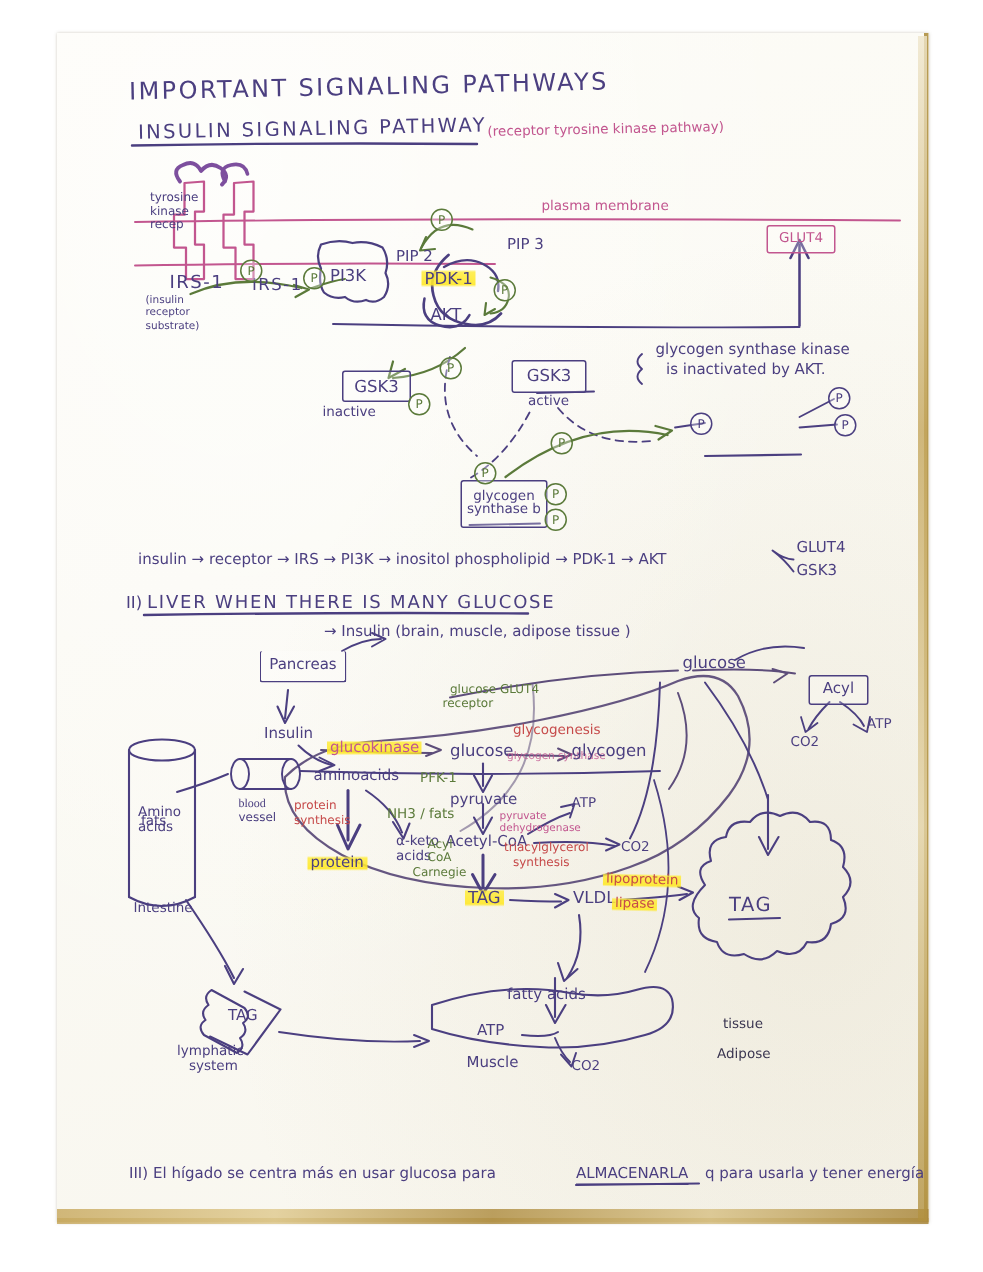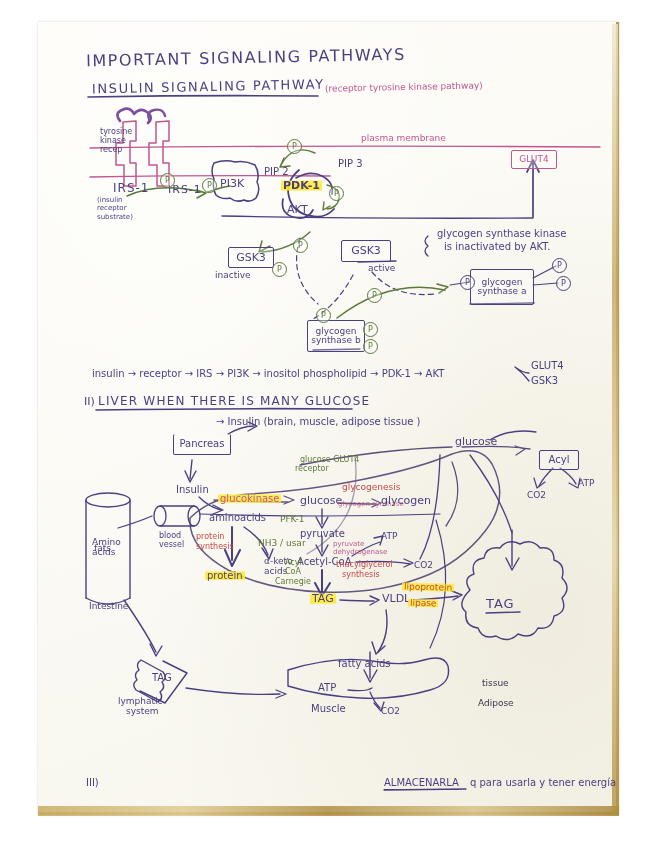--- a/index.html
+++ b/index.html
@@ -259,50 +259,47 @@
   <div class="ink hand v t7" style="left:97px;top:196px;width:54px;white-space:normal;line-height:1.2;">(insulin receptor substrate)</div>
   <div class="circP" style="left:160px;top:173px;">P</div>
   <div class="circP" style="left:202px;top:178px;">P</div>
 
   <div class="ink hand v t11" style="left:220px;top:177px;">PI3K</div>
 
   <div class="ink hand v t10" style="left:264px;top:166px;">PIP 2</div>
   <div class="ink hand v t10" style="left:338px;top:158px;">PIP 3</div>
   <div class="circP" style="left:287px;top:139px;">P</div>
 
-  <div class="ink hand v t11" style="left:281px;top:179px;font-weight:bold;"><span class="hl">PDK-1</span></div>
+  <div class="ink hand v t11" style="left:281px;top:179px;"><span class="hl">PDK-1</span></div>
   <div class="ink hand v t11" style="left:287px;top:203px;">AKT</div>
   <div class="circP" style="left:329px;top:186px;">P</div>
 
   <div class="box t11" style="left:228px;top:247px;width:44px;height:19px;">
     <span>GSK3</span>
   </div>
   <div class="ink hand v t9" style="left:215px;top:270px;">inactive</div>
   <div class="circP" style="left:272px;top:262px;">P</div>
   <div class="circP" style="left:293px;top:238px;">P</div>
 
   <div class="box t11" style="left:341px;top:240px;width:48px;height:20px;">
     <span>GSK3</span>
   </div>
-  <div class="ink hand v t9" style="left:352px;top:263px;margin-left:16px;">active</div>
+  <div class="ink hand v t9" style="left:352px;top:263px;">active</div>
 
   <div class="ink hand v t10" style="left:437px;top:228px;">glycogen synthase kinase</div>
   <div class="ink hand v t10" style="left:444px;top:241px;">is inactivated by AKT.</div>
 
   <div class="box t9" style="left:307px;top:320px;width:56px;height:30px;flex-direction:column;">
     <span style="white-space:normal;width:54px;">glycogen synthase b</span>
   </div>
   <div class="circP" style="left:363px;top:322px;">P</div>
   <div class="circP" style="left:363px;top:339px;">P</div>
   <div class="circP" style="left:316px;top:308px;">P</div>
   <div class="circP" style="left:367px;top:288px;">P</div>
 
-  <div class="box t9" style="left:470px;top:269px;width:62px;height:34px;">
-    <span style="white-space:normal;width:58px;">glycogen synthase a</span>
-  </div>
   <div class="circP v" style="left:552px;top:258px;">P</div>
   <div class="circP v" style="left:556px;top:276px;">P</div>
   <div class="circP v" style="left:460px;top:275px;">P</div>
 
   <div class="ink hand v t10" style="left:92px;top:368px;">insulin → receptor → IRS → PI3K → inositol phospholipid → PDK-1 → AKT</div>
   <div class="ink hand v t10" style="left:531px;top:360px;">GLUT4</div>
   <div class="ink hand v t10" style="left:531px;top:375px;">GSK3</div>
 
   <div class="ink hand v t11" style="left:84px;top:395px;">II)</div>
   <div class="ink hand v t12 title" style="left:98px;top:394px;letter-spacing:1.2px;">LIVER WHEN THERE IS MANY GLUCOSE</div>
@@ -337,21 +334,21 @@
   <div class="ink hand p t7" style="left:333px;top:540px;">pyruvate</div>
   <div class="ink hand p t7" style="left:333px;top:548px;">dehydrogenase</div>
   <div class="ink hand v t9" style="left:381px;top:531px;">ATP</div>
   <div class="ink hand v t10" style="left:297px;top:556px;">Acetyl-CoA</div>
   <div class="ink hand v t9" style="left:414px;top:560px;">CO2</div>
 
   <div class="ink hand v t10" style="left:209px;top:512px;">aminoacids</div>
   <div class="ink hand r t8" style="left:196px;top:532px;">protein</div>
   <div class="ink hand r t8" style="left:196px;top:542px;">synthesis</div>
   <div class="ink hand v t10" style="left:205px;top:570px;"><span class="hl">protein</span></div>
-  <div class="ink hand g t9" style="left:258px;top:538px;">NH3 / usar</div>
+  <div class="ink hand g t9" style="left:258px;top:538px;">NH3 / fats</div>
   <div class="ink hand v t9" style="left:264px;top:556px;">α-keto</div>
   <div class="ink hand v t9" style="left:264px;top:566px;">acids</div>
 
   <div class="ink hand g t8" style="left:285px;top:558px;">Acyl</div>
   <div class="ink hand g t8" style="left:285px;top:567px;">CoA</div>
   <div class="ink hand g t8" style="left:275px;top:577px;">Carnegie</div>
 
   <div class="ink hand r t8" style="left:336px;top:560px;">triacylglycerol</div>
   <div class="ink hand r t8" style="left:342px;top:570px;">synthesis</div>
 
@@ -362,29 +359,30 @@
   <div class="ink hand r t9 tiltp" style="left:408px;top:598px;"><span class="hl">lipase</span></div>
 
   <div class="ink hand v t13" style="left:486px;top:596px;letter-spacing:1px;">TAG</div>
   <div class="ink hand blk t9" style="left:478px;top:698px;">Adipose</div>
   <div class="ink hand blk t9" style="left:482px;top:678px;">tissue</div>
 
   <div class="ink hand v t9" style="left:89px;top:601px;">Intestine</div>
   <div class="ink hand v t9" style="left:92px;top:537px;text-align:center;">Amino</div>
   <div class="ink hand v t9" style="left:92px;top:547px;">acids</div>
   <div class="ink hand v t9" style="left:94px;top:543px;">fats</div>
-  <div class="ink hand v t8" style="left:159px;top:531px;">blood</div>
+  <div class="ink hand v t8" style="left:159px;top:531px;font-family:Liberation Serif, serif;">blood</div>
   <div class="ink hand v t8" style="left:159px;top:540px;">vessel</div>
 
   <div class="ink hand v t10" style="left:152px;top:672px;">TAG</div>
   <div class="ink hand v t9" style="left:118px;top:696px;">lymphatic</div>
   <div class="ink hand v t9" style="left:126px;top:706px;">system</div>
 
   <div class="ink hand v t10" style="left:338px;top:658px;">fatty acids</div>
   <div class="ink hand v t10" style="left:318px;top:682px;">ATP</div>
   <div class="ink hand v t10" style="left:311px;top:703px;">Muscle</div>
   <div class="ink hand v t9" style="left:381px;top:706px;">CO2</div>
 
   <div class="ink hand v t10" style="left:86px;top:777px;">III)</div>
+  <div class="ink hand v t10" style="left:102px;top:777px;">El hígado se centra más en usar glucosa para</div>
   <div class="ink hand v t10 u" style="left:384px;top:777px;">ALMACENARLA</div>
   <div class="ink hand v t10" style="left:470px;top:777px;">q para usarla y tener energía</div>
 
 </div>
 
 </body></html>

